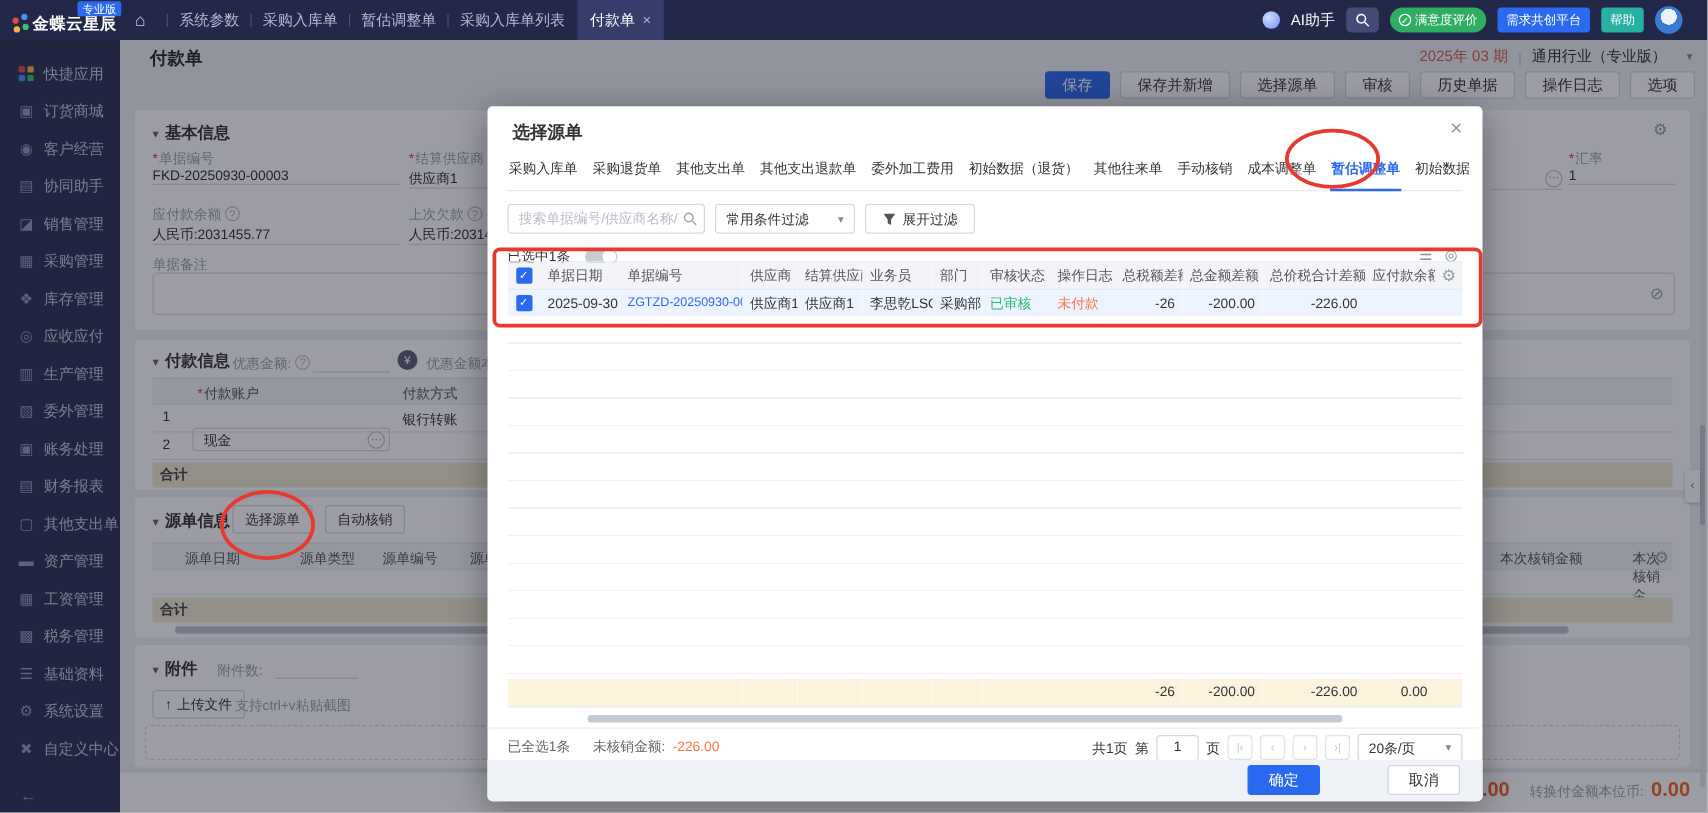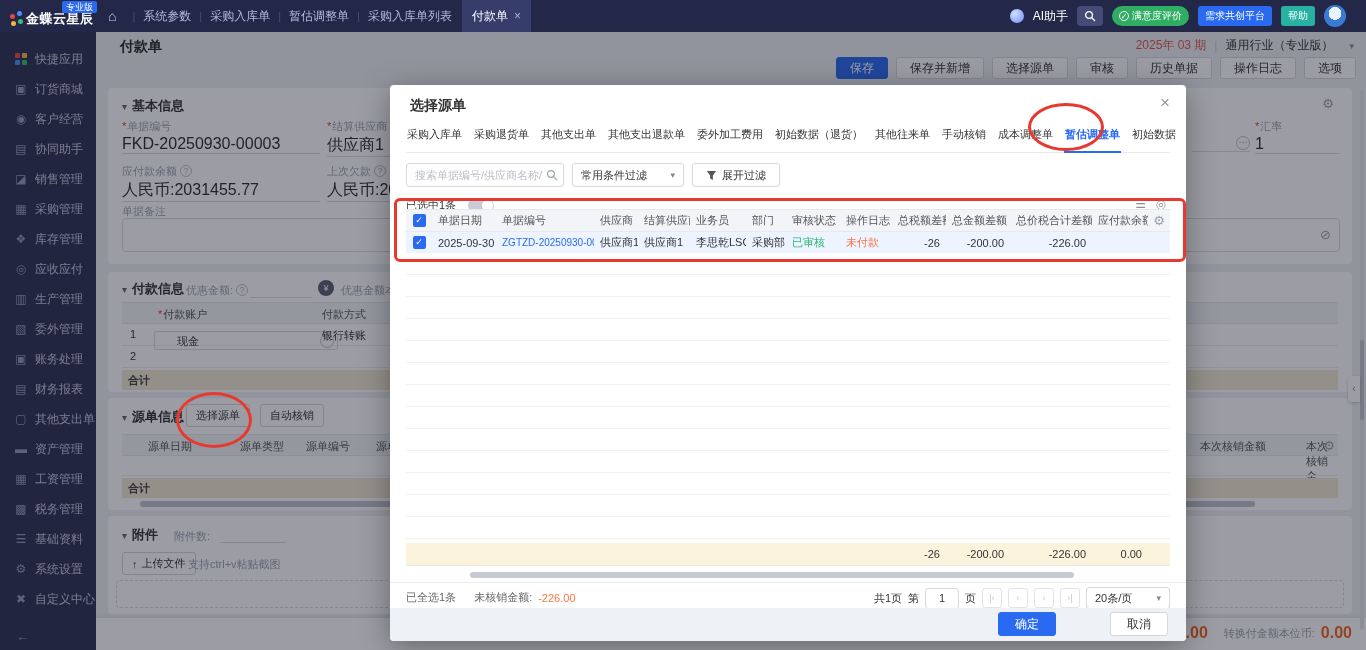--- a/index.html
+++ b/index.html
@@ -34,21 +34,21 @@
   .sb-lbl{color:#c3c7de;font-size:12px;white-space:nowrap}
   .qa-ico{position:relative;width:16px;height:12px;margin-right:6px}
   .qa-ico i{position:absolute;width:5px;height:5px;border-radius:1px}
   .qa-ico i:nth-child(1){left:2px;top:0;background:#e5493d}
   .qa-ico i:nth-child(2){left:9px;top:0;background:#f5b63d}
   .qa-ico i:nth-child(3){left:2px;top:7px;background:#4a90f5}
   .qa-ico i:nth-child(4){left:9px;top:7px;background:#35c06f}
   .sb-back{position:absolute;left:16px;bottom:6px;color:#9298bd;font-size:13px}
   
   .lbl{font-size:11px;color:#9a9fae;white-space:nowrap}
-  .val{font-size:16px;color:#2f2f2f;white-space:nowrap}
+  .val{font-size:11px;color:#2f2f2f;white-space:nowrap}
   .star{color:#e8392e;margin-right:1px}
   .uline{border-bottom:1px solid #dcdcdc}
   .btn{display:inline-flex;align-items:center;justify-content:center;height:22px;padding:0 13px;background:#fff;border:1px solid #d4d7de;border-radius:3px;font-size:12px;color:#333;cursor:pointer;white-space:nowrap}
   .btn-sm{height:23px;padding:0 9px;font-size:11px}
   .btn-primary{background:#2a6af0;border-color:#2a6af0;color:#fff}
   .card{position:absolute;background:#fff;border-radius:4px}
   .sec-title{font-size:13px;font-weight:700;color:#333;white-space:nowrap}
   .caret::before{content:"▾";color:#666;margin-right:5px;font-size:10px;font-weight:400}
   .qmark{display:inline-block;width:12px;height:12px;border:1px solid #c3c3c3;border-radius:50%;color:#b5b5b5;font-size:9px;line-height:11px;text-align:center;margin-left:3px;vertical-align:1px}
   .qmark::before{content:"?"}
@@ -262,21 +262,21 @@
   <span class="abs lbl" style="left:78px;top:11px"><span>优惠金额:</span><span class="qmark"></span></span>
   <div class="abs uline" style="left:142px;top:10px;width:62px;height:16px"></div>
   <span class="abs" style="left:210px;top:8px;width:16px;height:16px;border-radius:50%;background:#5a5f73;color:#fff;font-size:9px;line-height:16px;text-align:center">¥</span>
   <span class="abs lbl" style="left:233px;top:11px">优惠金额本位币:</span>
   <div class="abs thead" style="left:14px;top:30px;width:1216px;height:22px">
     <span class="abs" style="left:36px;top:4px"><span class="star">*</span><span>付款账户</span></span>
     <span class="abs" style="left:200px;top:4px">付款方式</span>
   </div>
   <div class="abs trow" style="left:14px;top:52px;width:1216px;height:22px">
     <span class="abs" style="left:8px;top:4px">1</span>
-    <span class="abs" style="left:32px;top:7px;width:184px;height:19px;border:1px solid #d9d9d9;border-radius:3px;padding:2px 22px"><span>现金</span><span class="picker abs" style="right:3px;top:2px"></span></span>
+    <span class="abs" style="left:32px;top:18px;width:158px;height:19px;border:1px solid #d9d9d9;border-radius:3px;padding:2px 8px"><span>现金</span><span class="picker abs" style="right:3px;top:2px"></span></span>
     <span class="abs" style="left:200px;top:4px">银行转账</span>
   </div>
   <div class="abs trow" style="left:14px;top:74px;width:1216px;height:22px">
     <span class="abs" style="left:8px;top:4px">2</span>
   </div>
   <div class="abs total-row" style="left:14px;top:98px;width:1216px;height:20px;line-height:20px">
     <span style="margin-left:6px">合计</span>
   </div>
 </div>
 

